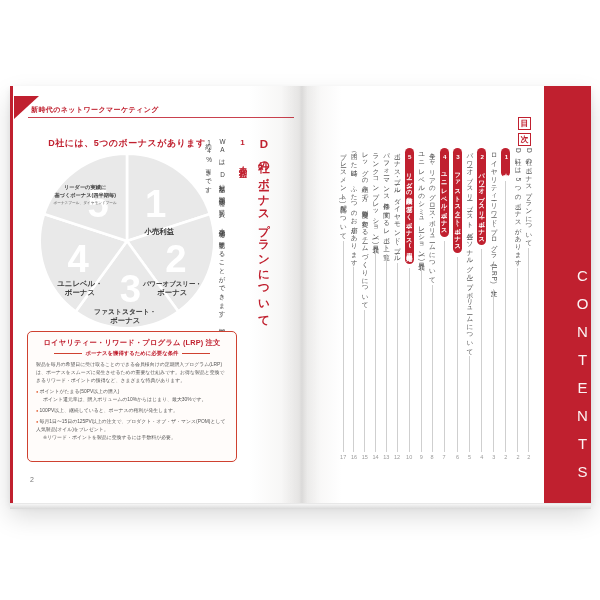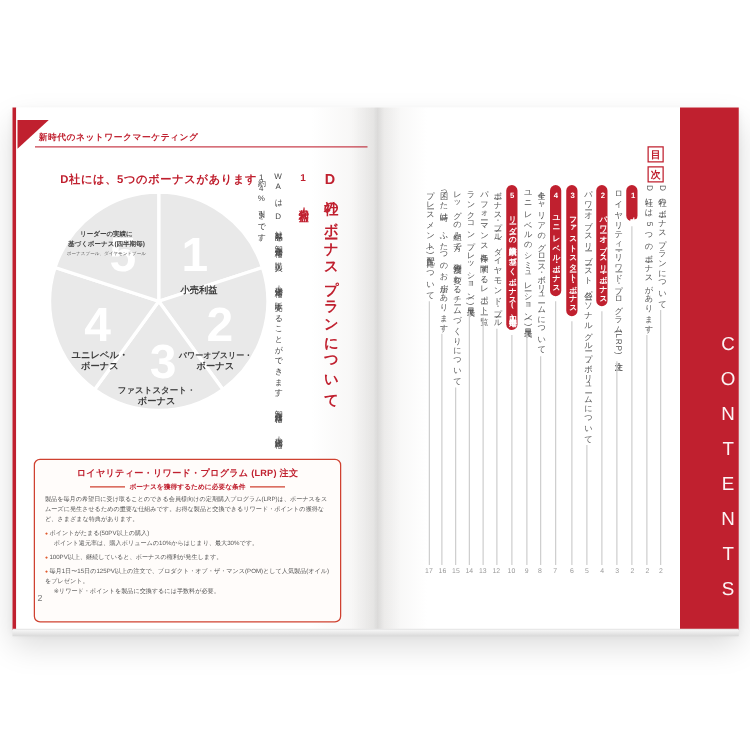--- a/index.html
+++ b/index.html
@@ -38,22 +38,22 @@
   .pie-label{fill:#3c3c3c;font-weight:700;text-anchor:middle;font-size:8.5px;}
   .pie-label.small{font-size:6px;}
   .pie-label.tiny{font-size:4.2px;font-weight:400;fill:#555;}
   
   .v-block{position:absolute;right:30px;top:52px;height:219px;
     writing-mode:vertical-rl;text-orientation:upright;}
   .v-title{font-size:11.5px;font-weight:700;color:#c0202f;letter-spacing:2px;margin-left:9px;}
   .v-sub{font-size:8px;font-weight:700;color:#c0202f;letter-spacing:1.5px;margin-left:7px;}
   .v-body{font-size:6.4px;color:#444;letter-spacing:1.2px;line-height:2.1;}
   
-  .lrp{position:absolute;left:14px;top:245px;width:246px;height:131px;box-sizing:border-box;
-    border:1px solid #cf4130;border-radius:5px;background:#fffcfa;padding:6px 8px 4px;margin-top:36px;}
+  .lrp{position:absolute;left:14px;top:245px;width:210px;height:131px;box-sizing:border-box;
+    border:1px solid #cf4130;border-radius:5px;background:#fffcfa;padding:6px 8px 4px;}
   .lrp-title{color:#c0202f;font-weight:700;font-size:7.3px;text-align:center;letter-spacing:.2px;}
   .lrp-sub{display:flex;align-items:center;justify-content:center;gap:4px;margin-top:2px;}
   .lrp-sub .dash{width:28px;height:1px;background:#cf4130;}
   .lrp-sub span{color:#c0202f;font-size:5.4px;font-weight:700;}
   .lrp-intro{margin-top:4px;font-size:4.9px;color:#555;line-height:1.65;}
   .lrp-bullets{margin-top:3px;}
   .bullet{margin-top:3px;font-size:4.9px;color:#555;line-height:1.6;}
   .bullet .b-main::before{content:"● ";color:#e05a2e;font-size:4px;}
   .bullet .b-sub{display:block;padding-left:7px;}
   .lp-pagenum{position:absolute;left:17px;top:390px;font-size:7px;color:#777;}

